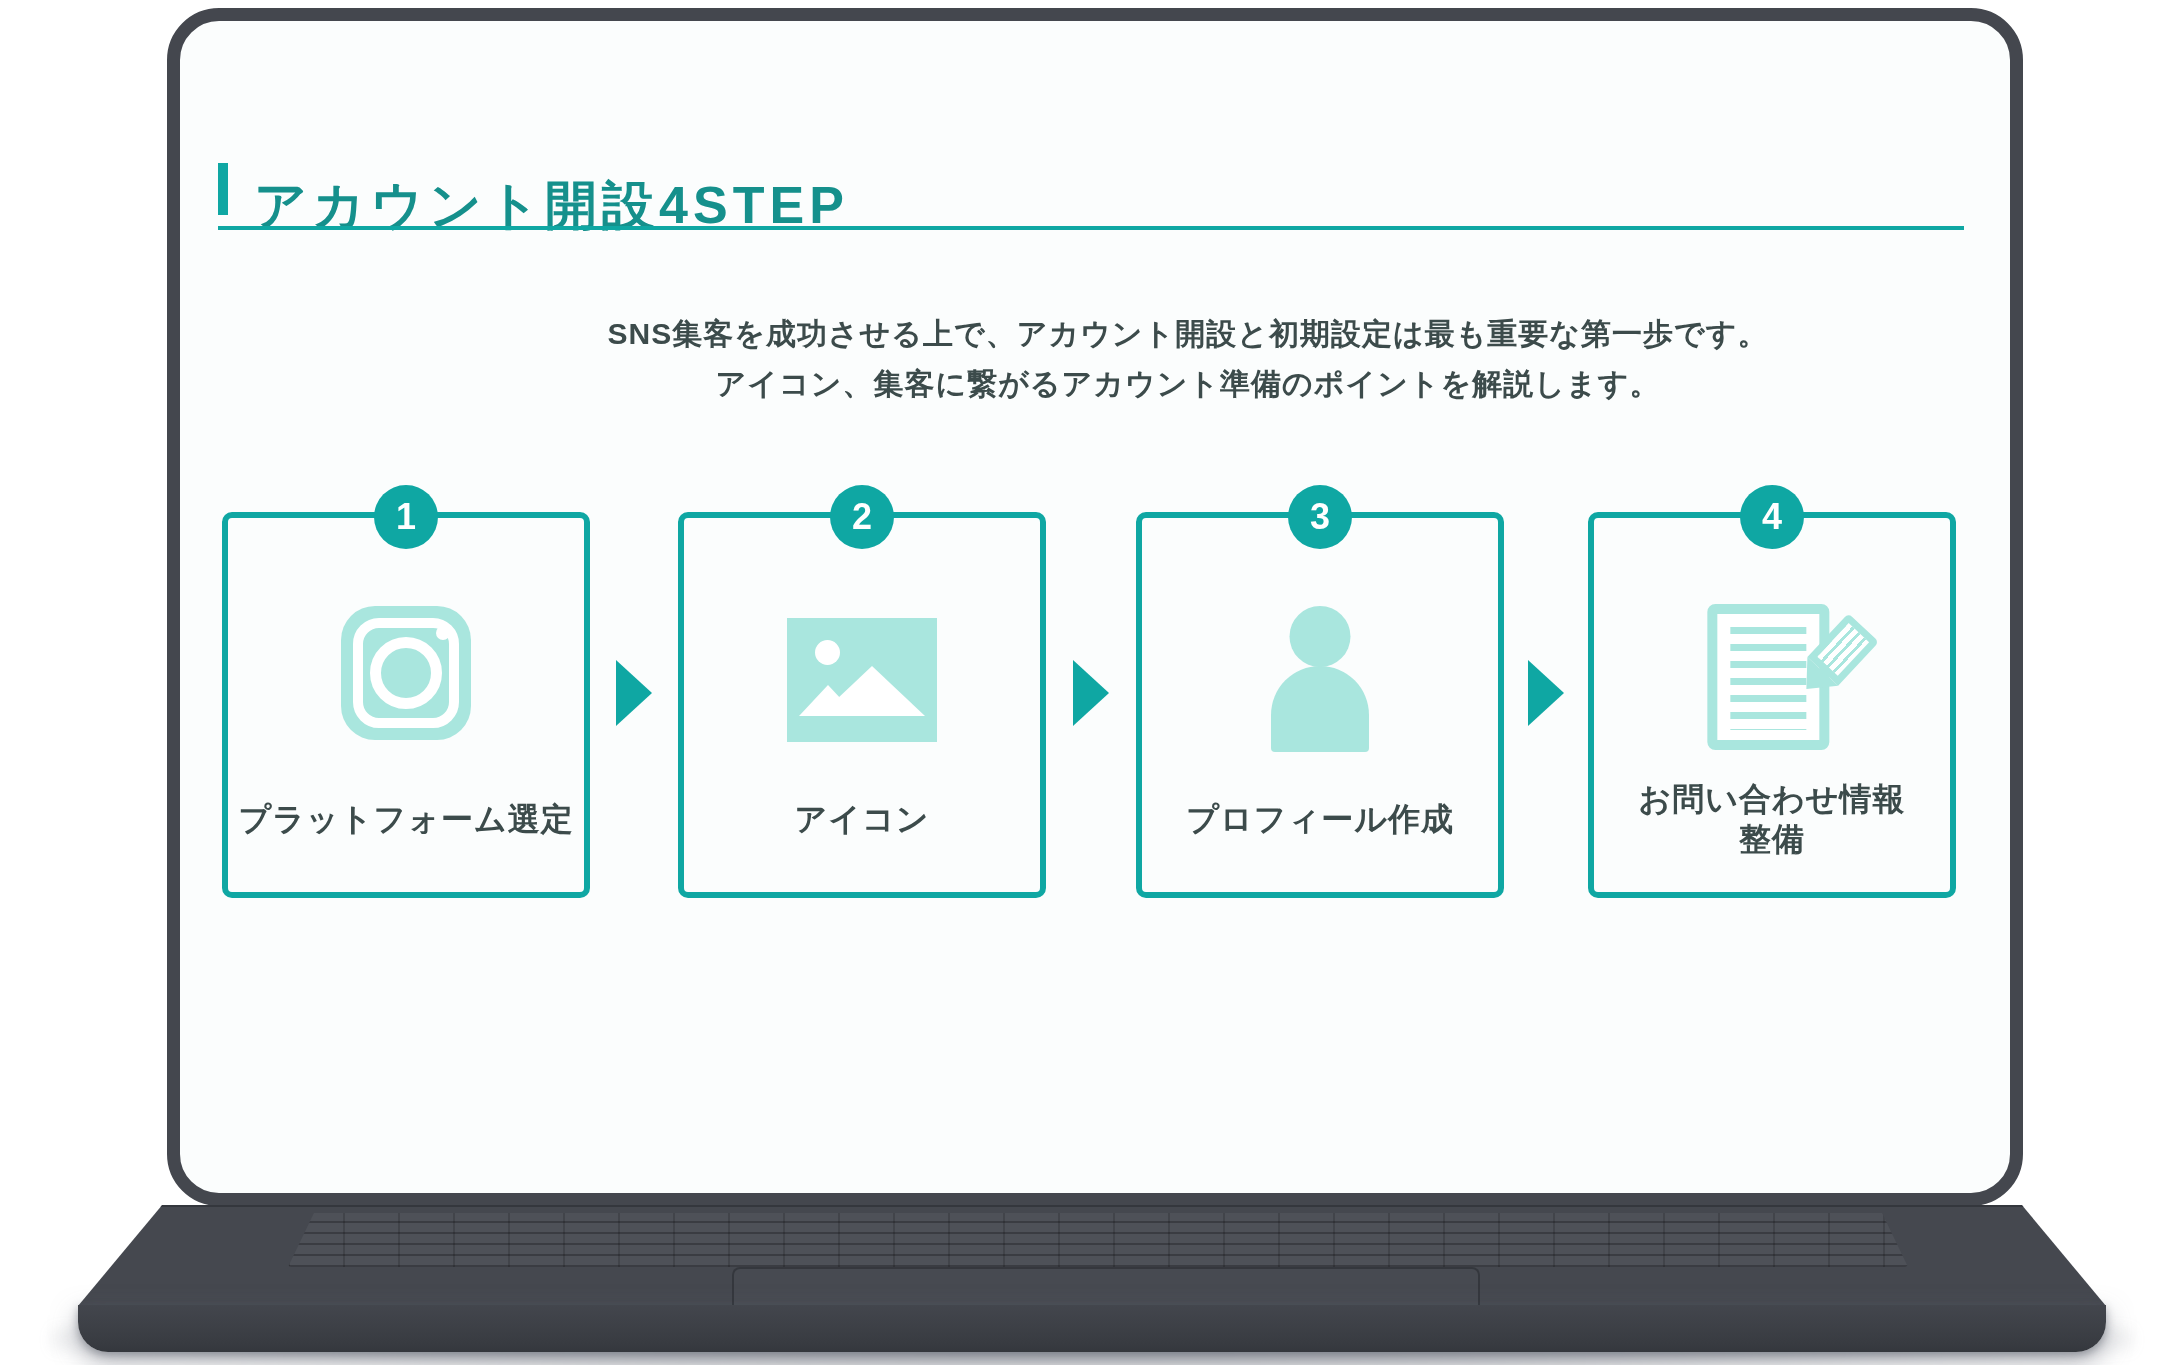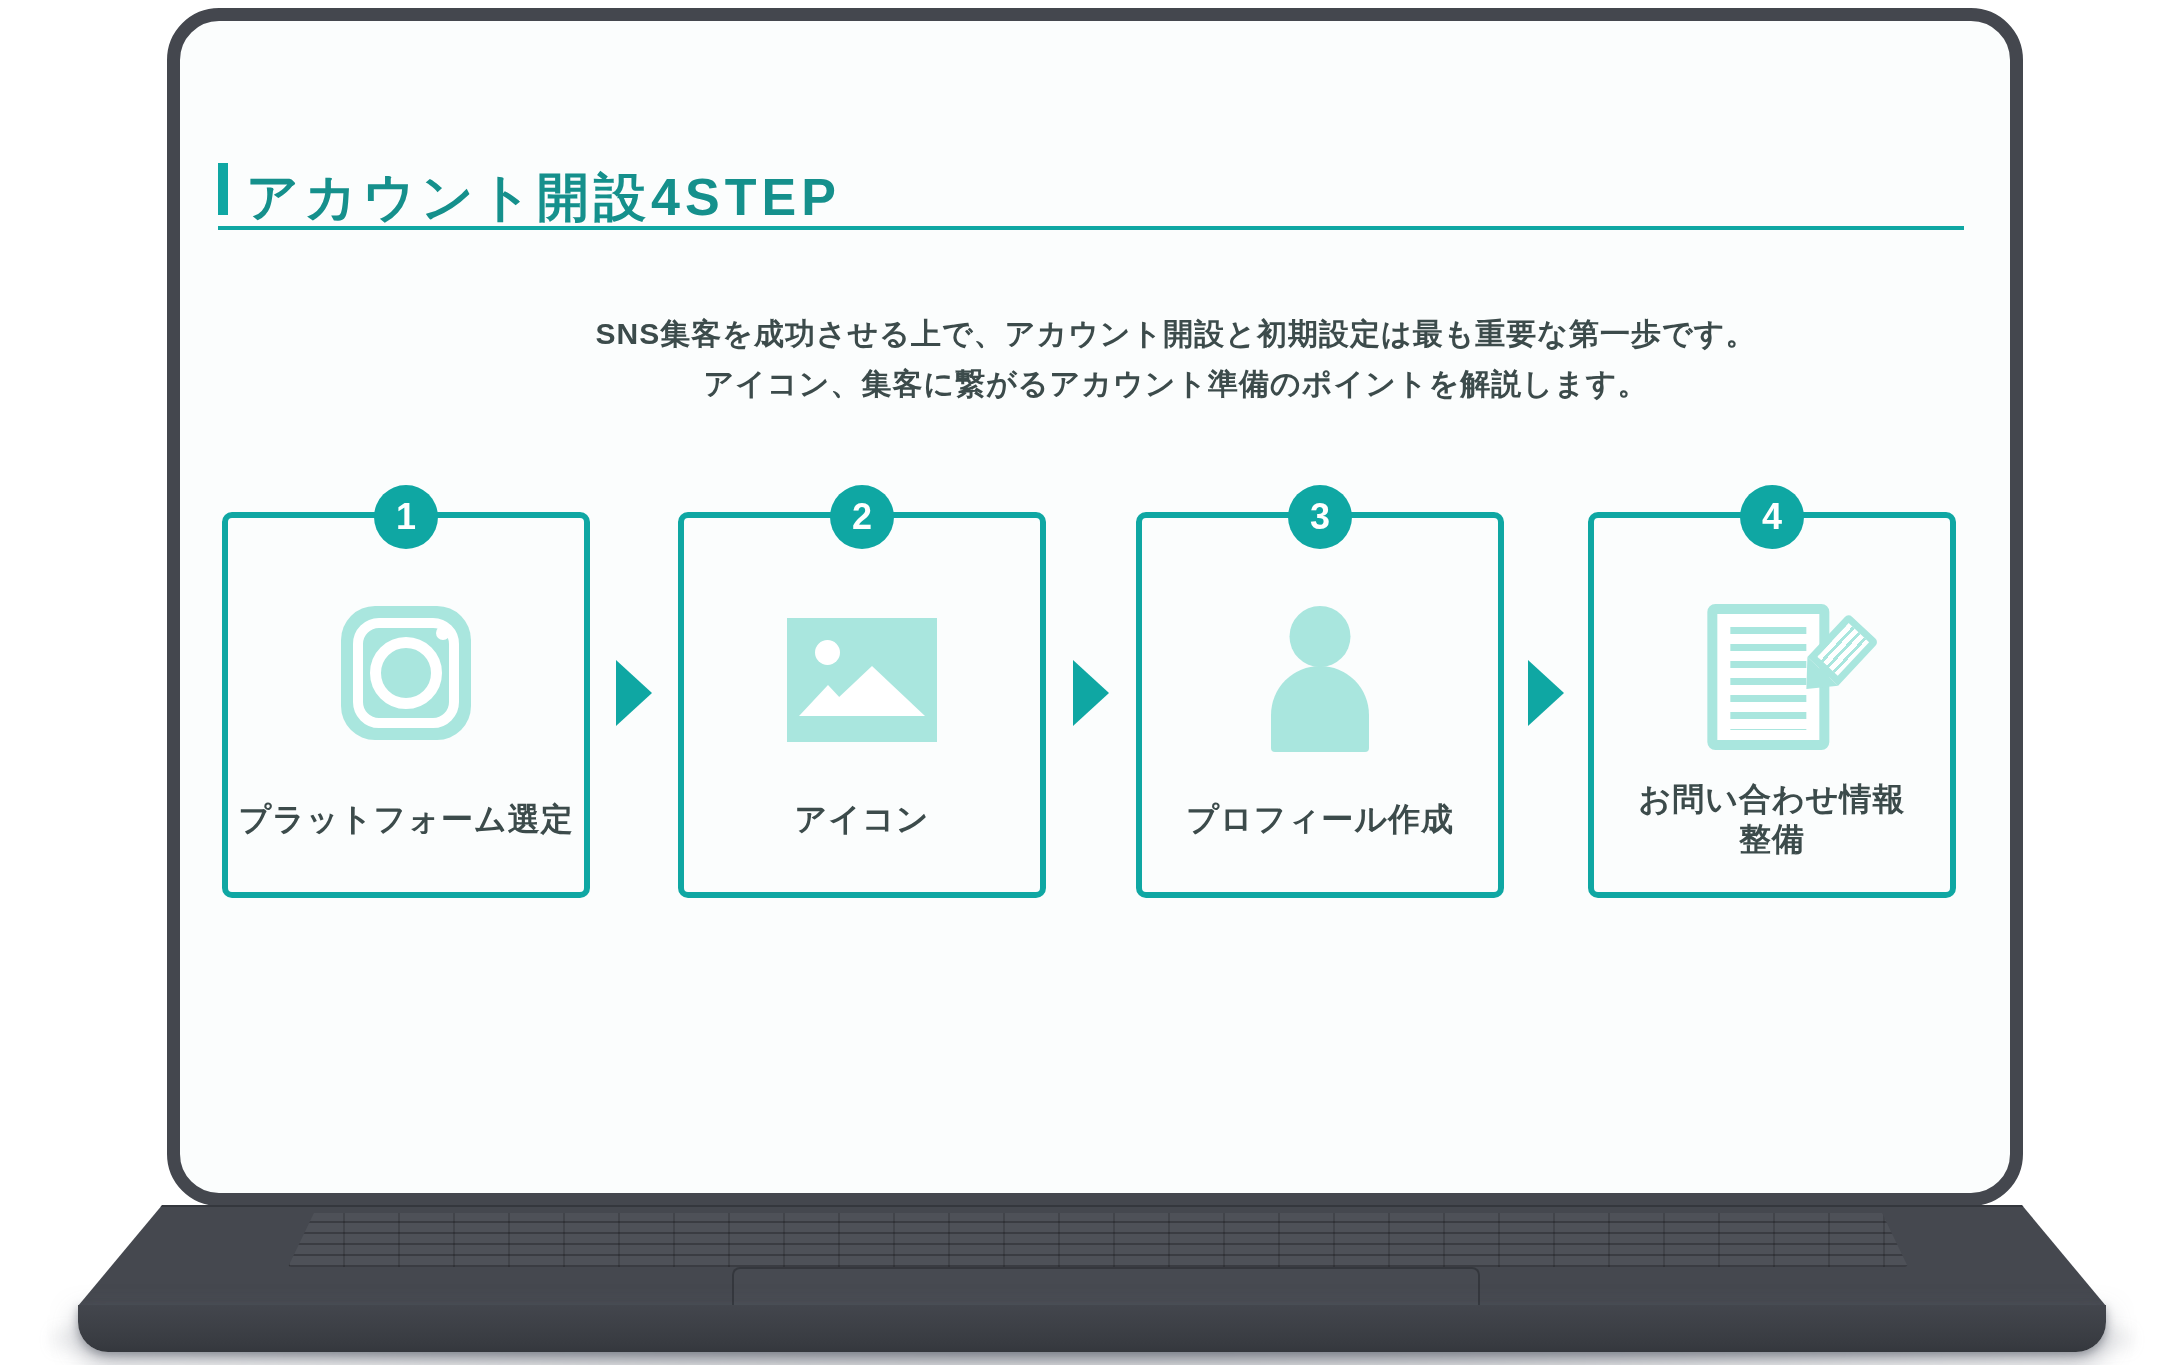--- a/index.html
+++ b/index.html
@@ -48,27 +48,27 @@
     border:2px solid rgba(28,30,34,.42);border-bottom:none;
     border-radius:8px 8px 0 0;
     background:rgba(255,255,255,.015);
   }
 
   
   .slide{position:absolute;left:0;top:0;right:0;bottom:0;}
 
   .title-accent-bar{position:absolute;left:38px;top:142px;width:10px;height:52px;background:#0FA7A3;}
   .page-title{
-    position:absolute;left:66px;top:142px;margin:0;
+    position:absolute;left:66px;top:142px;margin:8px;
     font-size:52px;font-weight:bold;color:#15908C;letter-spacing:5px;white-space:nowrap;
   }
   .title-underline{position:absolute;left:38px;top:205px;width:1746px;height:4px;background:#0FA7A3;}
 
   .description{
-    position:absolute;left:0;top:288px;width:1992px;
+    position:absolute;left:12px;top:288px;width:1992px;
     text-align:center;font-size:30px;font-weight:bold;color:#3C4B4B;
     line-height:50px;letter-spacing:1px;
   }
 
   .step-box{
     position:absolute;top:491px;width:368px;height:386px;box-sizing:border-box;
     border:6px solid #0FA7A3;border-radius:10px;background:transparent;
   }
   .step-badge{
     position:absolute;top:-33px;left:50%;transform:translateX(-50%);

